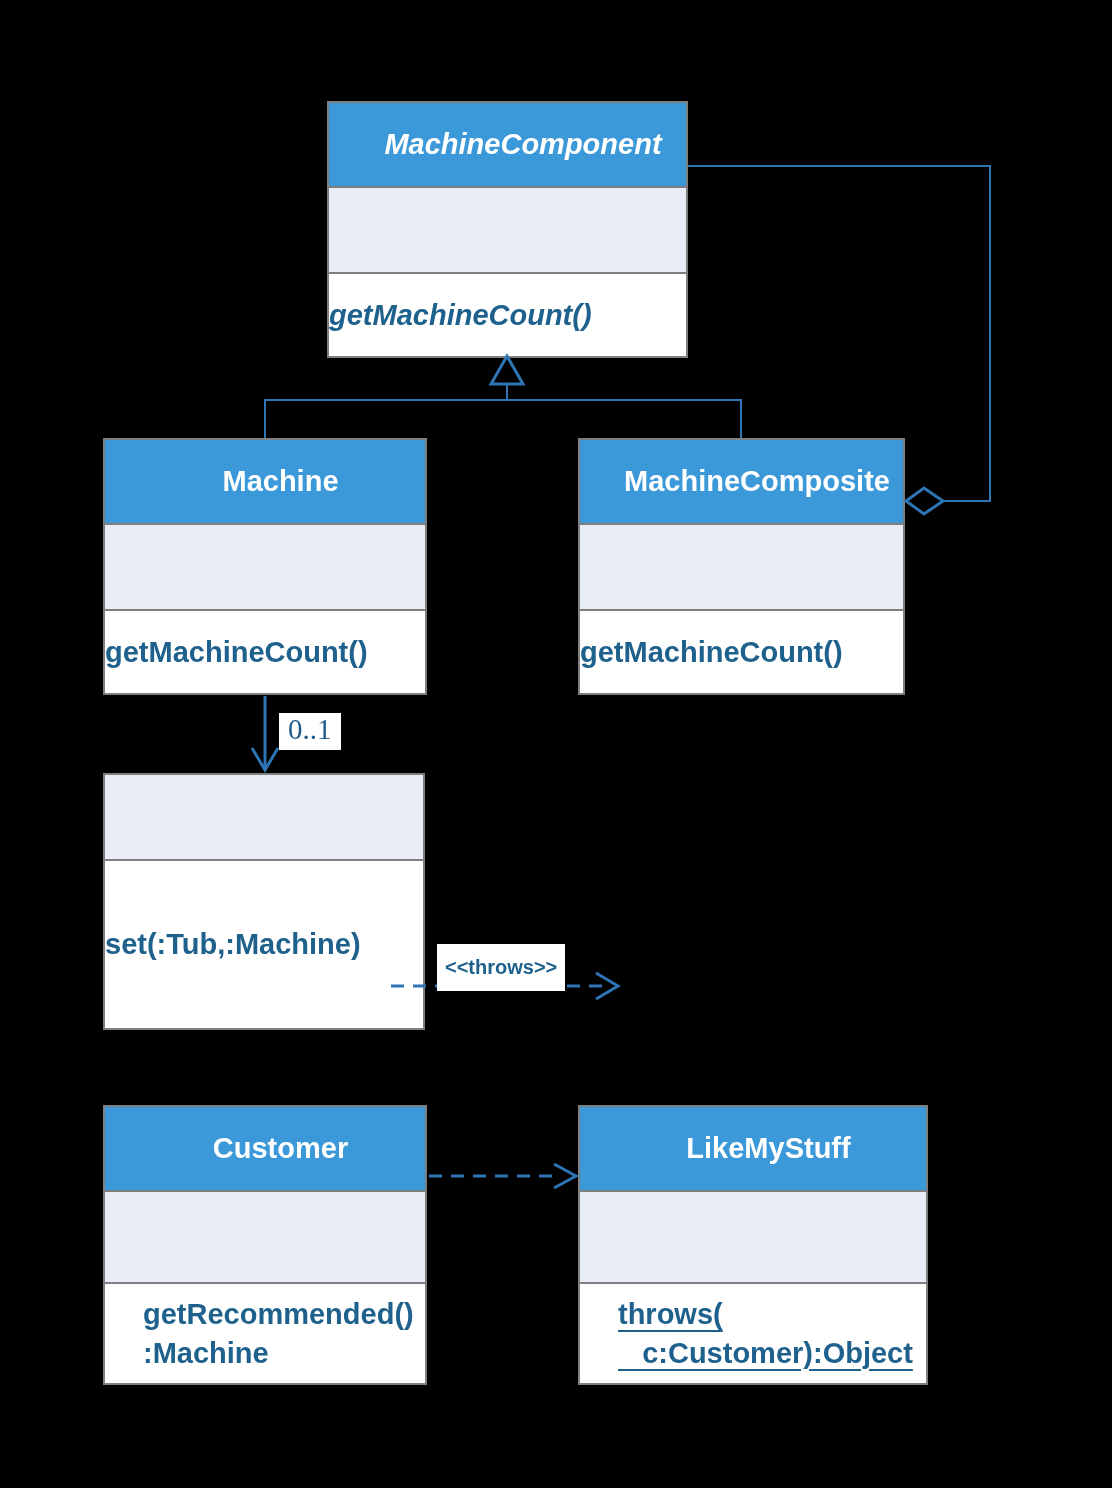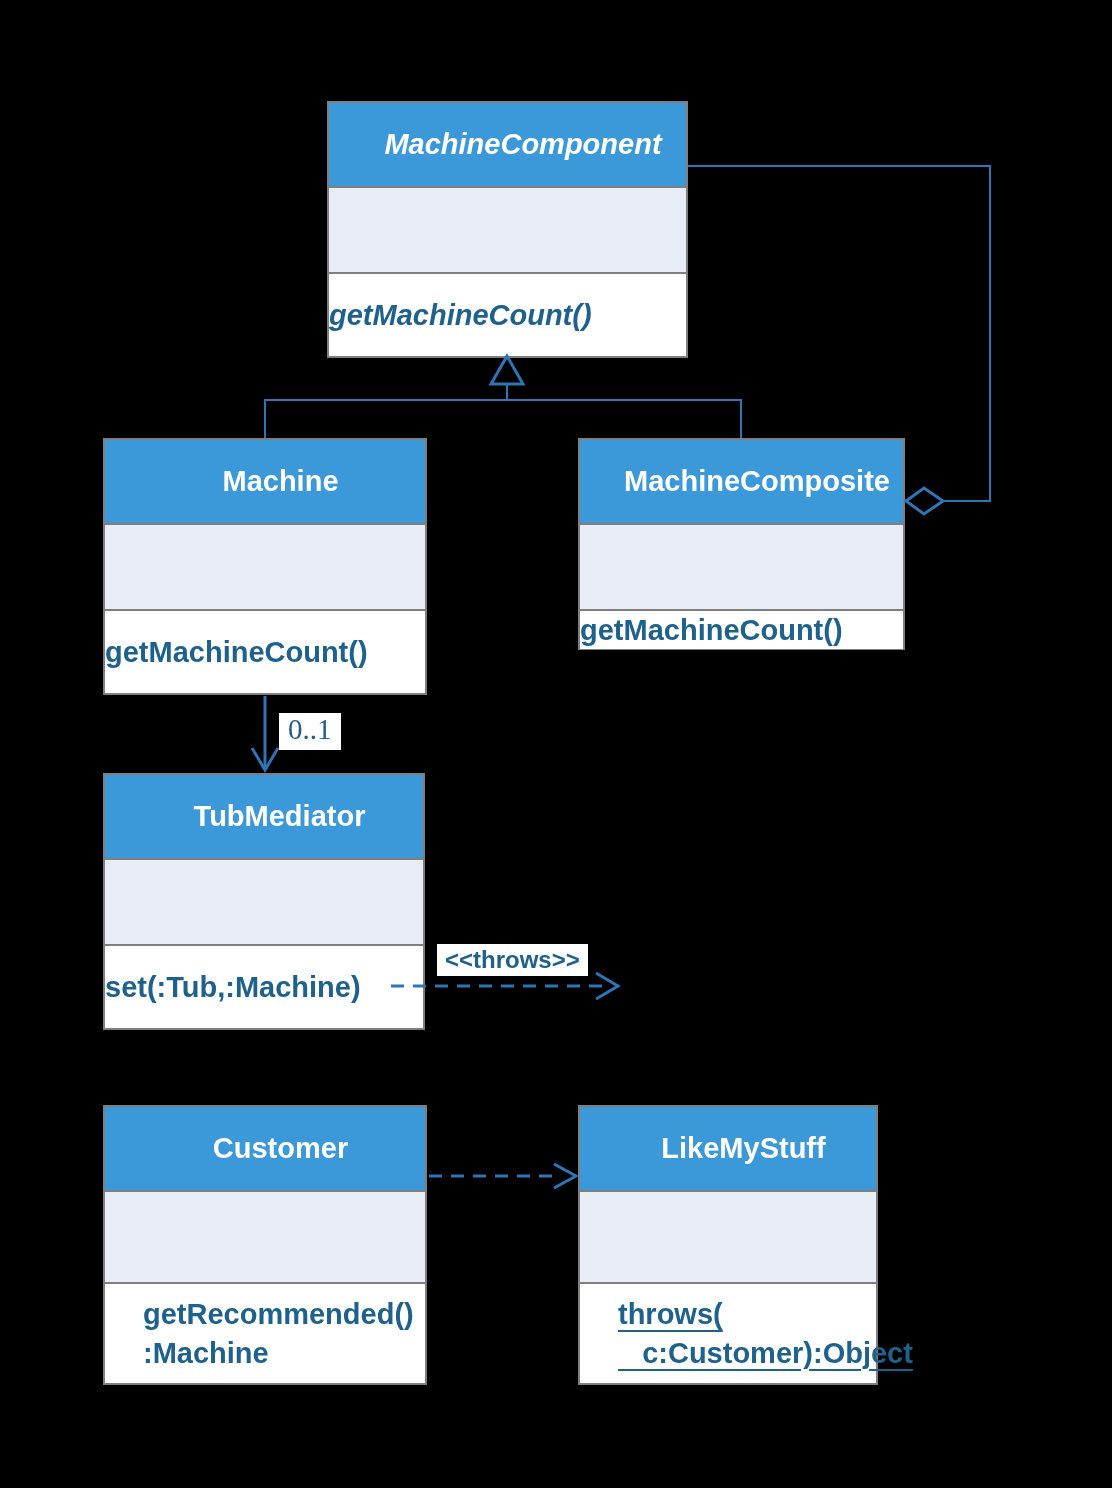--- a/index.html
+++ b/index.html
@@ -54,22 +54,22 @@
     box-sizing:border-box;
     display:flex; align-items:center; justify-content:center;
     color:#1f618d; font-size:29px; font-weight:bold;
   }
 
   
   .edge-label {
     position:absolute;
     background:#ffffff;
     color:#1f618d;
-    font-size:24px; font-weight:bold;
-    padding:2px 8px;
+    font-size:20px; font-weight:bold;
+    padding:12px 8px;
     white-space:nowrap;
   }
   .mult-label {
     position:absolute;
     background:#ffffff;
     color:#1f5c8b;
     font-family:"Liberation Serif", serif;
     font-size:29px;
     padding:0 9px 4px 9px;
     white-space:nowrap;
@@ -105,53 +105,50 @@
   <div class="uml-class" style="left:103px; top:438px; width:324px; height:257px;">
     <div class="uml-header">
       <span>Machine</span>
     </div>
     <div class="uml-attrs"></div>
     <div class="uml-methods">
       <span>getMachineCount()</span>
     </div>
   </div>
 
-  <div class="uml-class" style="left:578px; top:438px; width:327px; height:212px;">
+  <div class="uml-class" style="left:578px; top:438px; width:327px; height:257px;">
     <div class="uml-header">
       <span>MachineComposite</span>
     </div>
     <div class="uml-attrs"></div>
     <div class="uml-methods">
       <span>getMachineCount()</span>
     </div>
   </div>
 
   <div class="uml-class" style="left:103px; top:773px; width:322px; height:257px;">
-    <div class="uml-header">
-      <span>TubMediator</span>
-    </div>
     <div class="uml-attrs"></div>
     <div class="uml-methods">
       <span>set(:Tub,:Machine)</span>
     </div>
   </div>
 
 
   <div class="uml-class tall-attrs" style="left:103px; top:1105px; width:324px; height:280px;">
     <div class="uml-header">
       <span>Customer</span>
     </div>
     <div class="uml-attrs"></div>
     <div class="uml-methods left">
       <span>getRecommended()</span>
       <span>:Machine</span>
     </div>
   </div>
 
-  <div class="uml-class tall-attrs" style="left:578px; top:1105px; width:300px; height:280px;">
+  <div class="uml-class tall-attrs" style="left:578px; top:1105px; width:350px; height:280px;">
     <div class="uml-header">
       <span>LikeMyStuff</span>
     </div>
     <div class="uml-attrs"></div>
     <div class="uml-methods left">
       <span class="static-method">throws(</span>
       <span class="static-method">   c:Customer):Object</span>
     </div>
   </div>
 

